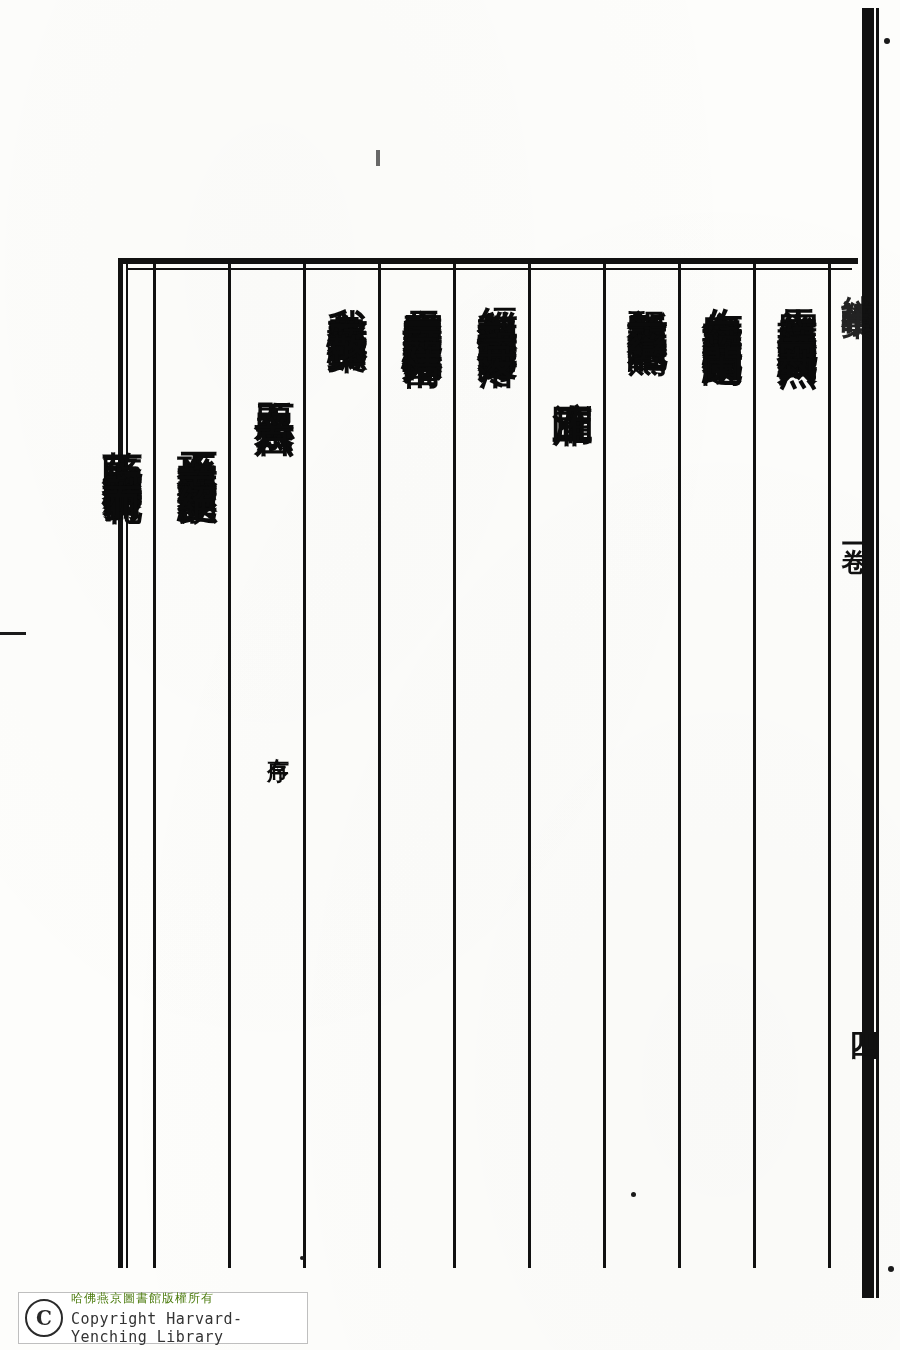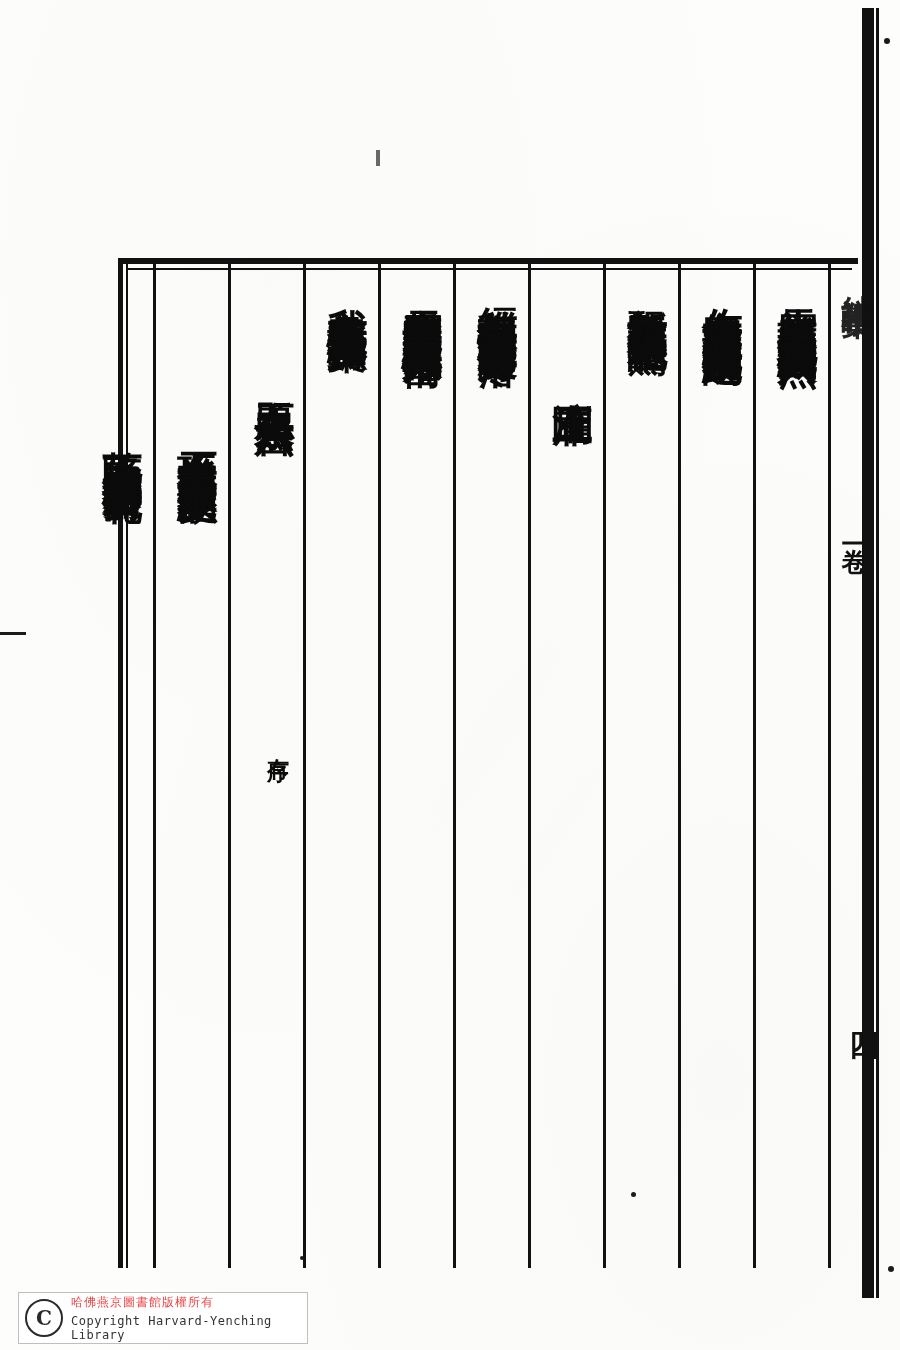--- a/index.html
+++ b/index.html
@@ -174,26 +174,26 @@
   }
   #stamp-text {
     display: flex;
     flex-direction: column;
     justify-content: center;
     gap: 3px;
   }
   #stamp-cn {
     font-family: Liberation Sans, sans-serif;
     font-size: 12px;
-    color: #ef4444;
+    color: #4d7c0f;
     letter-spacing: 1px;
   }
   #stamp-en {
     font-family: "DejaVu Sans Mono", monospace;
-    font-size: 12px;
+    font-size: 15px;
     color: #333;
     letter-spacing: 0.5px;
   }
 
   
   #left-margin-line {
     position: absolute;
     left: 0px;
     top: 632px;
     width: 26px;

